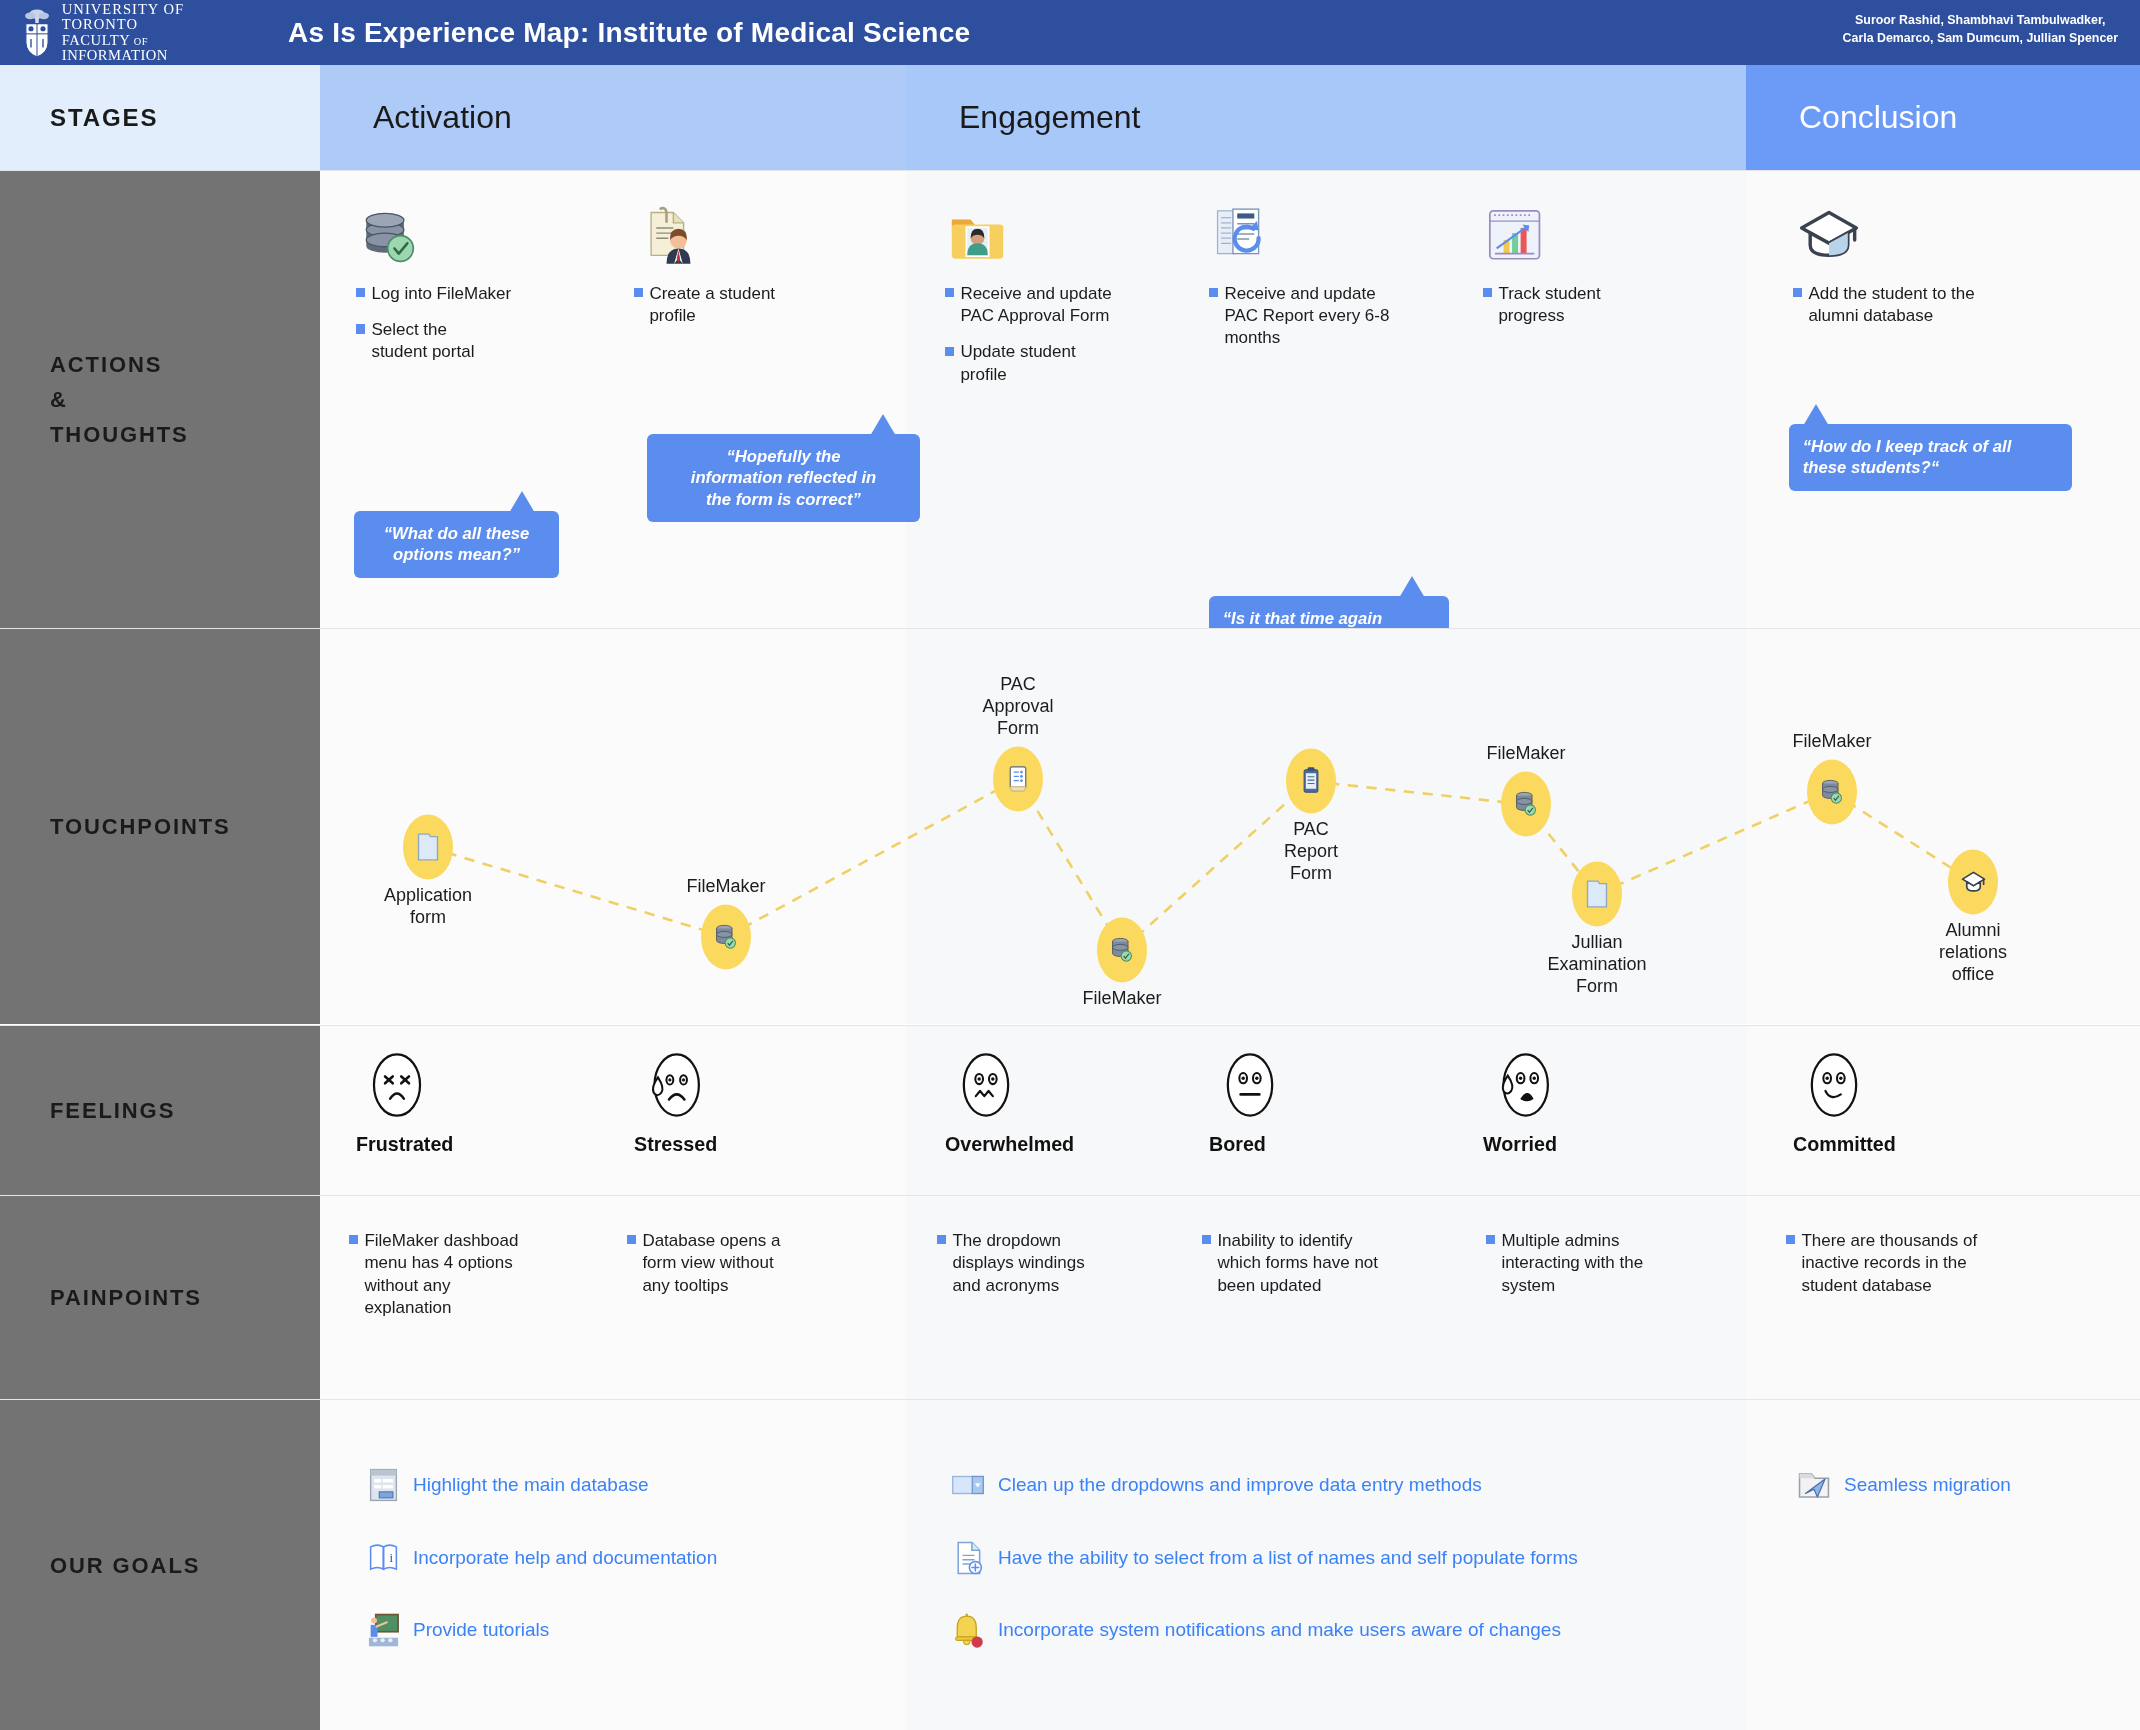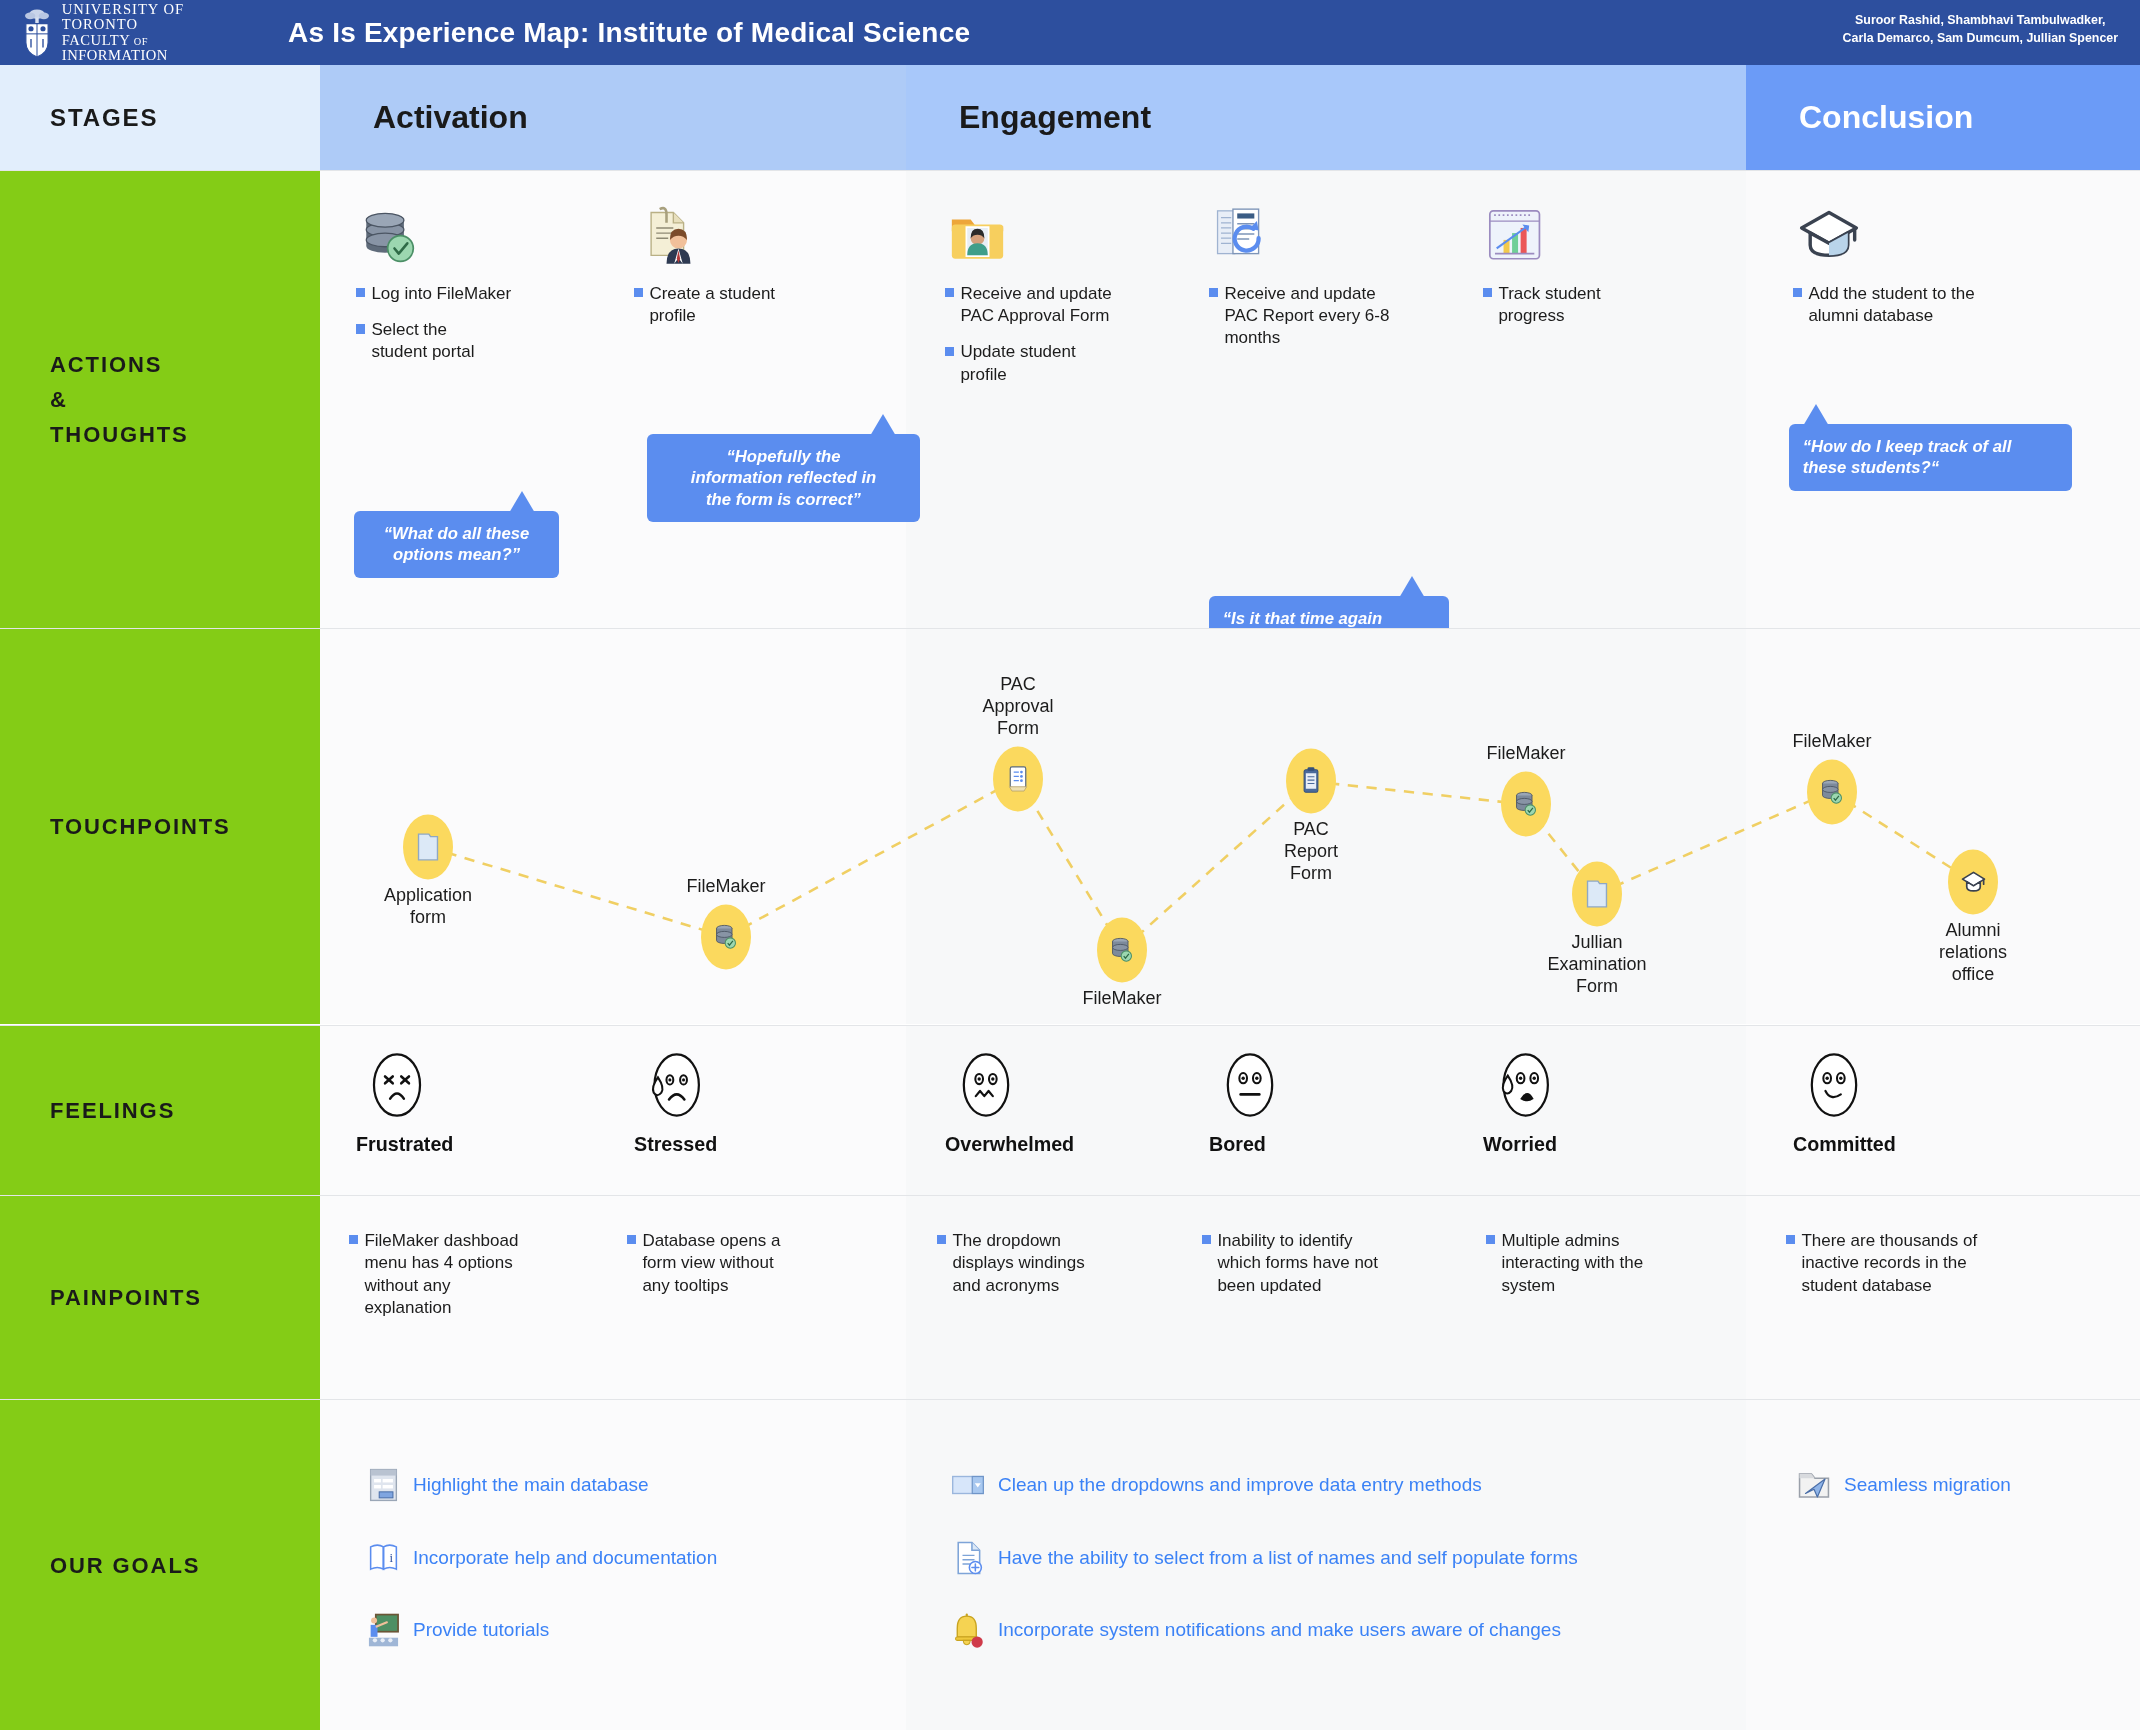--- a/index.html
+++ b/index.html
@@ -43,32 +43,32 @@
   }
   #stage-label-cell { left: 0; width: 320px; background: #e2eefc; }
   #stage-label-cell span {
     margin-left: 50px; font-size: 24px; font-weight: 700;
     letter-spacing: 1.9px; color: #1a1a1a;
   }
   #stage-activation { left: 320px; width: 586px; background: #aecbf7; }
   #stage-engagement { left: 906px; width: 841px; background: #a8c8fa; }
   #stage-conclusion { left: 1746px; width: 394px; background: #6b9bf7; }
   .stage-cell .stage-title {
-    font-size: 32px; font-weight: 700; color: #1a1a1a; margin-left: 53px;
+    font-size: 32px; font-weight: 400; color: #1a1a1a; margin-left: 53px;
   }
   #stage-conclusion .stage-title { color: #ffffff; text-align: right; }
 
   
   .row {
     position: absolute; left: 0; width: 2140px;
     border-top: 0.9px solid #e3e5e8;
   }
   .row-label {
     position: absolute; left: 0; width: 320px; height: 100%;
-    background: #84cc16; display: flex; align-items: center;
+    background: #737373; display: flex; align-items: center;
   }
   .row-label .rl-text {
     margin-left: 50px; font-size: 22px; font-weight: 700; letter-spacing: 1.9px;
     color: #1a1a1a; line-height: 1.6;
   }
   .band-act { position: absolute; left: 320px; width: 586px; height: 100%; background: #fbfbfc; }
   .band-eng { position: absolute; left: 906px; width: 841px; height: 100%; background: #f7f8f9; }
   .band-con { position: absolute; left: 1746px; width: 394px; height: 100%; background: #fafafb; }
 
   #row-actions     { top: 170px; height: 458px; }

